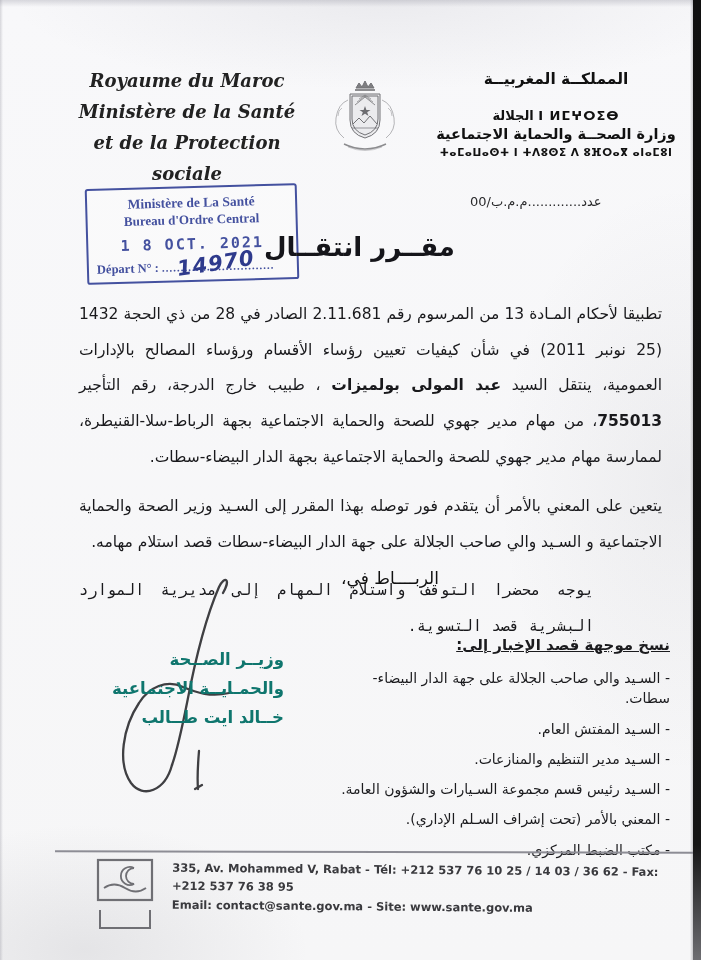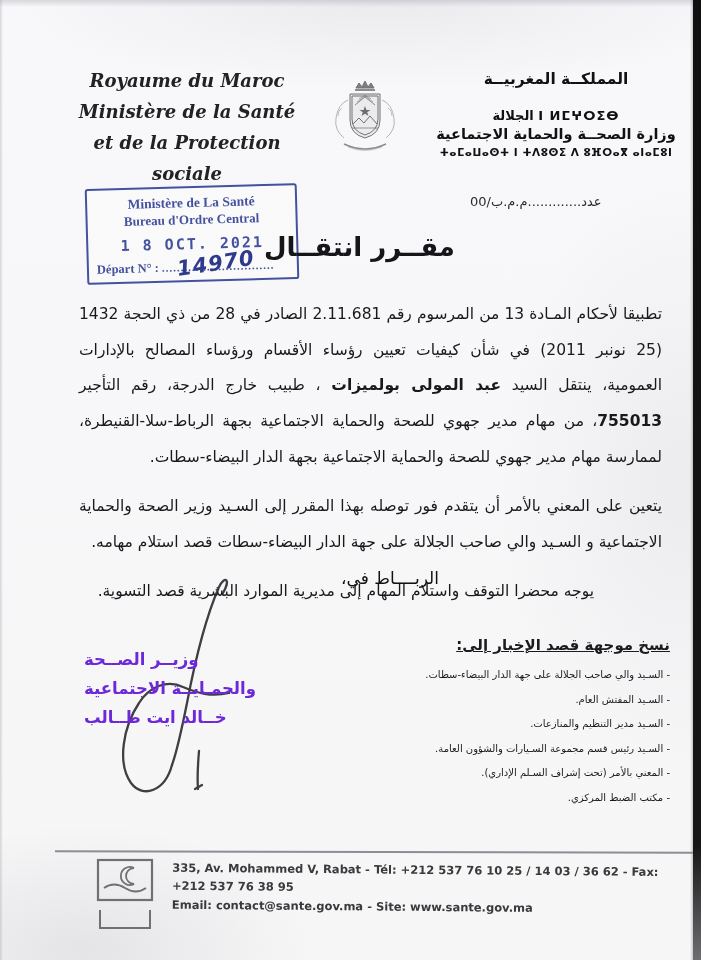--- a/index.html
+++ b/index.html
@@ -39,32 +39,32 @@
   .stamp .written{position:absolute;left:88px;bottom:4px;font-size:21px;font-style:italic;font-weight:700;
     color:#2e3a8c;transform:rotate(-7deg);font-family:"DejaVu Sans",sans-serif;letter-spacing:1px;}
   
   .ref{left:470px;top:194px;width:200px;direction:rtl;text-align:left;font-size:13px;color:#2a2a2c;}
   .doc-title{left:0;top:232px;width:701px;text-align:center;direction:rtl;
     font-size:26px;font-weight:700;color:#15151a;letter-spacing:1px;padding-left:9px;}
   
   .body-text{left:79px;top:297px;width:583px;direction:rtl;text-align:justify;text-align-last:right;
     font-size:15.5px;line-height:2.3;color:#19191c;}
   .body-text p{margin:0 0 14px 0;}
-  .body-text .p3{padding-right:68px;margin-bottom:0;}
+  .body-text .p3{padding-right:68px;margin-bottom:0;font-family:Liberation Mono, monospace;}
   .bold{font-weight:700;}
   .place-date{left:300px;top:568px;width:180px;text-align:center;direction:rtl;
     font-size:17px;font-weight:400;color:#111;}
   
-  .sig-block{left:84px;top:646px;width:200px;text-align:left;direction:rtl;
-    font-size:16.5px;font-weight:700;line-height:1.75;color:#6d28d9;}
+  .sig-block{left:84px;top:646px;width:200px;text-align:right;direction:rtl;
+    font-size:16.5px;font-weight:700;line-height:1.75;color:#0f766e;}
   .sig-svg{left:95px;top:575px;width:190px;height:235px;pointer-events:none;}
   
   .cc{left:330px;top:636px;width:340px;direction:rtl;text-align:right;color:#1b1b1e;}
   .cc .cc-head{font-size:15px;font-weight:700;text-decoration:underline;margin-bottom:14px;}
-  .cc .cc-item{font-size:10px;margin-bottom:10px;line-height:1.45;}
+  .cc .cc-item{font-size:14px;margin-bottom:10px;line-height:1.45;}
   
   .sep{left:55px;top:851px;width:638px;height:1.5px;background:#8d8d95;transform:rotate(.15deg);}
   .footer-logo{left:92px;top:858px;width:66px;height:74px;}
   .footer-text{left:172px;top:861px;width:512px;font-size:11.5px;font-weight:700;color:#3a3a3e;
     line-height:1.6;transform:rotate(.5deg);}
   .coa{left:322px;top:78px;width:86px;height:102px;}
 </style>
 </head>
 <body>
 

